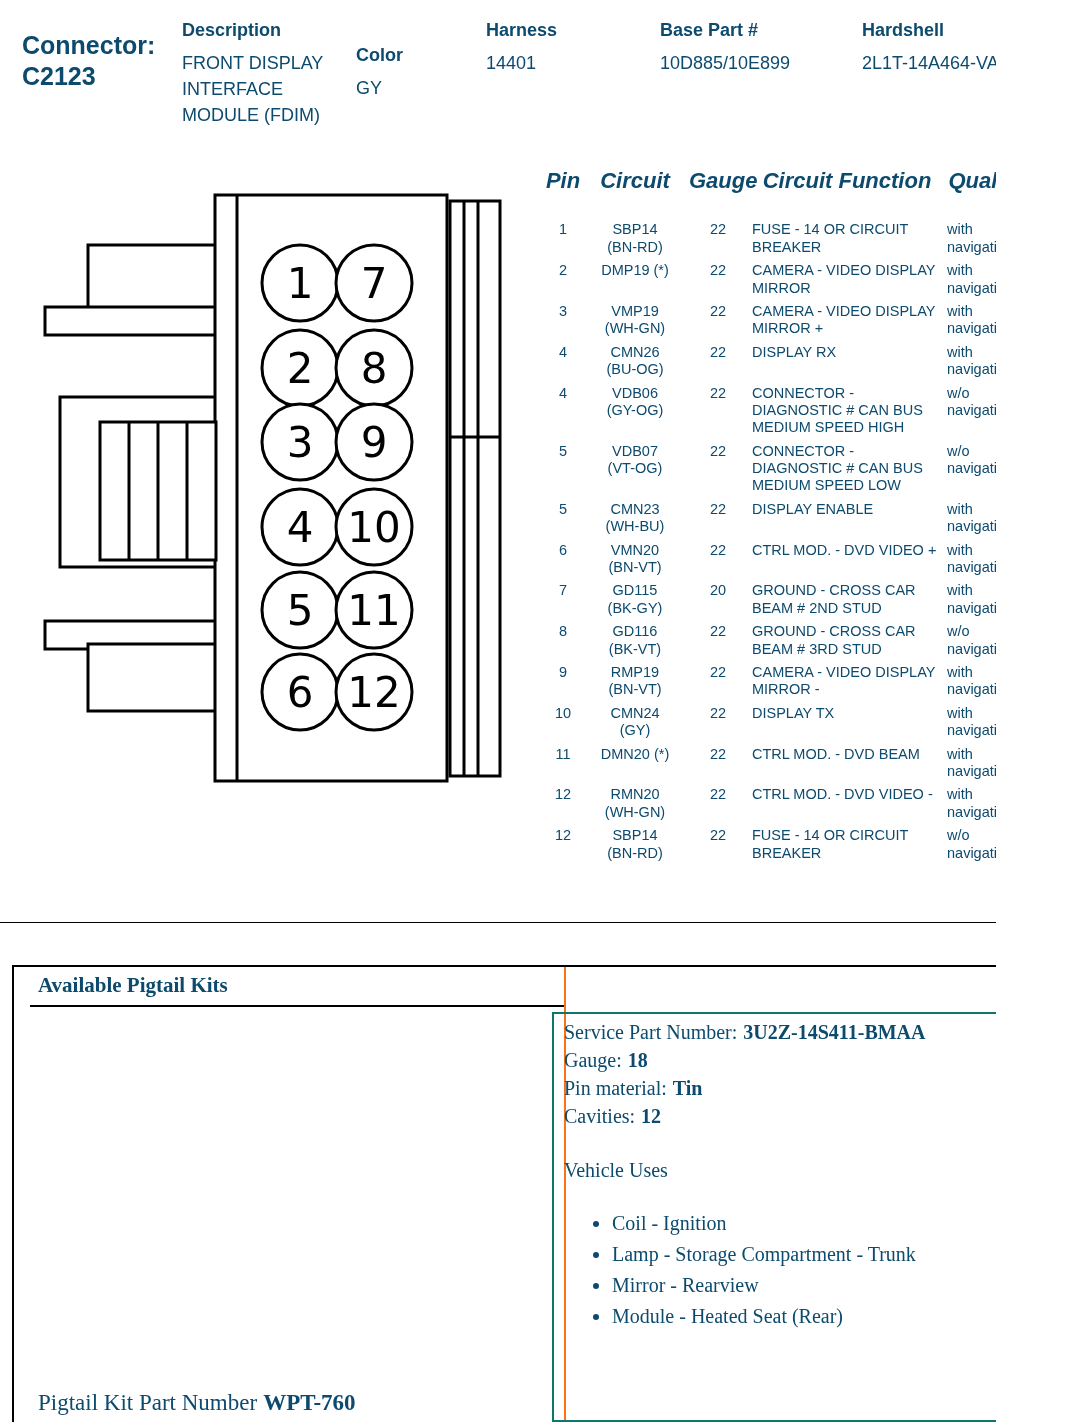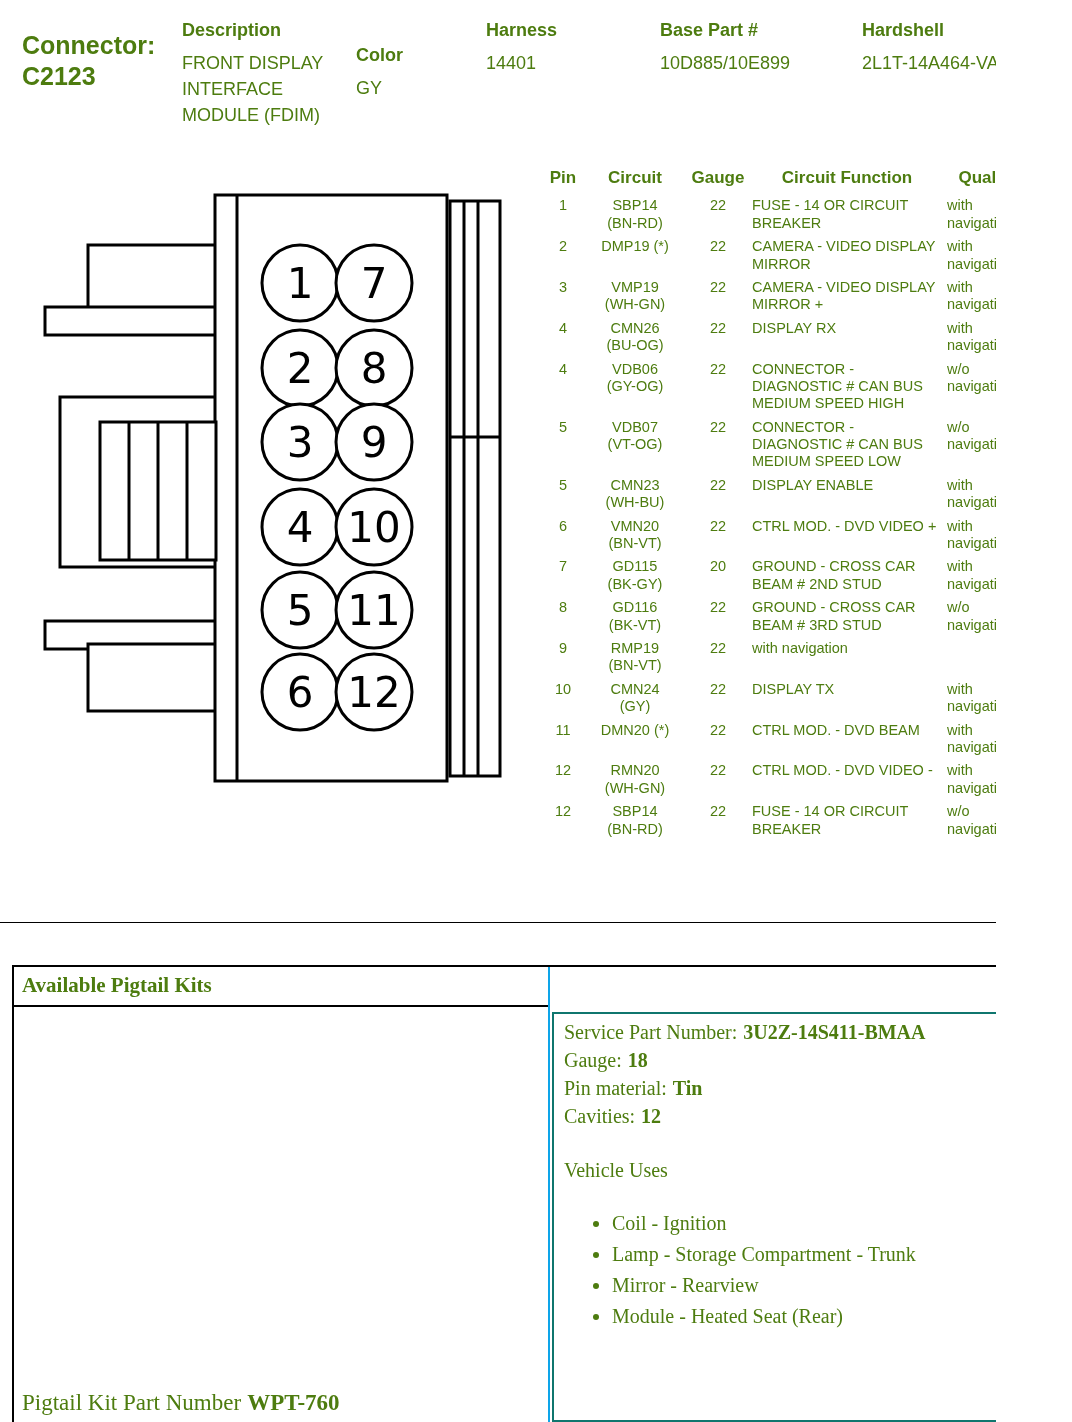--- a/index.html
+++ b/index.html
@@ -1,16 +1,16 @@
 <!DOCTYPE html>
 <html><head>
 <meta charset="utf-8">
 <style>
   html,body{margin:0;padding:0;background:#fff;}
-  .page{position:relative;width:996px;height:1422px;background:#fff;color:#4d7c0f;
+  .page{position:relative;width:996px;height:1422px;background:#fff;color:#0c4a6e;
         font-family:"Liberation Sans",sans-serif;overflow:hidden;}
 
   
   .connector-title{position:absolute;left:22px;top:30px;font-weight:bold;font-size:25px;line-height:1.25;}
   .hdr-block{position:absolute;text-align:left;}
   .hdr-label{font-weight:bold;font-size:18px;}
   .hdr-value{font-size:18px;margin-top:9px;white-space:pre-line;line-height:1.45;}
   .hb-desc{left:182px;top:20px;width:190px;}
   .hb-color{left:356px;top:45px;width:74px;}
   .hb-harness{left:486px;top:20px;width:124px;}
@@ -19,35 +19,35 @@
 
   
   .drawing{position:absolute;left:20px;top:175px;width:500px;height:630px;}
   .drawing rect,.drawing circle{fill:#fff;stroke:#000;stroke-width:3;}
   .drawing line{stroke:#000;stroke-width:3;}
   .drawing text{font-family:"DejaVu Sans",sans-serif;font-size:42px;fill:#000;text-anchor:middle;}
 
   
   .pin-table{position:absolute;left:545px;top:168px;width:505px;font-size:14.5px;line-height:1.2;}
   .ptrow{display:grid;grid-template-columns:36px 98px 58px 190px 92px;column-gap:5px;margin-bottom:6px;}
-  .pthead{font-weight:bold;font-size:17px;margin-bottom:9px;}
+  .pthead{font-weight:bold;font-size:22px;margin-bottom:27px;font-style:italic;}
   .pthead>div{text-align:center;}
   .c-pin{text-align:center;}
   .c-circuit{text-align:center;white-space:pre-line;}
   .c-gauge{text-align:center;}
   .c-func{text-align:left;}
   .c-qual{text-align:left;}
 
   
   .separator{position:absolute;left:0;top:922px;width:1072px;border-top:1px solid #000;}
 
   
   .pigtail{position:absolute;left:12px;top:965px;width:1044px;height:455px;
            border:2px solid #000;font-family:"Liberation Serif",serif;font-size:20px;}
-  .pk-left{position:absolute;left:0;top:0;width:534px;height:100%;border-right:2px solid #0ea5e9;font-family:Liberation Serif, serif;}
+  .pk-left{position:absolute;left:16px;top:0;width:534px;height:100%;border-right:2px solid #f97316;font-family:Liberation Serif, serif;}
   .pk-title{border-bottom:2px solid #000;padding:6px 8px 7px 8px;font-weight:bold;font-size:21px;}
   .pk-footer{position:absolute;left:8px;bottom:6px;font-size:23px;text-align:center;}
   .pk-right{position:absolute;left:538px;top:45px;right:0;bottom:0;border:2px solid #0f766e;
             padding:4px 10px;line-height:1.35;}
   .pk-line{margin:1px 0;}
   .lbl{margin-right:6px;}
   .val{font-weight:bold;}
   .pk-uses-label{margin-top:27px;}
   .pk-uses{margin:26px 0 0 0;padding-left:48px;}
   .pk-uses li{margin:4px 0;}
@@ -247,20 +247,21 @@
 (BK-VT)</div>
           <div class="c-gauge">22</div>
           <div class="c-func">GROUND - CROSS CAR BEAM # 3RD STUD</div>
           <div class="c-qual">w/o navigation</div>
         </div>
         <div class="ptrow">
           <div class="c-pin">9</div>
           <div class="c-circuit">RMP19
 (BN-VT)</div>
           <div class="c-gauge">22</div>
+          <div class="c-func">CAMERA - VIDEO DISPLAY MIRROR -</div>
           <div class="c-qual">with navigation</div>
         </div>
         <div class="ptrow">
           <div class="c-pin">10</div>
           <div class="c-circuit">CMN24
 (GY)</div>
           <div class="c-gauge">22</div>
           <div class="c-func">DISPLAY TX</div>
           <div class="c-qual">with navigation</div>
         </div>

